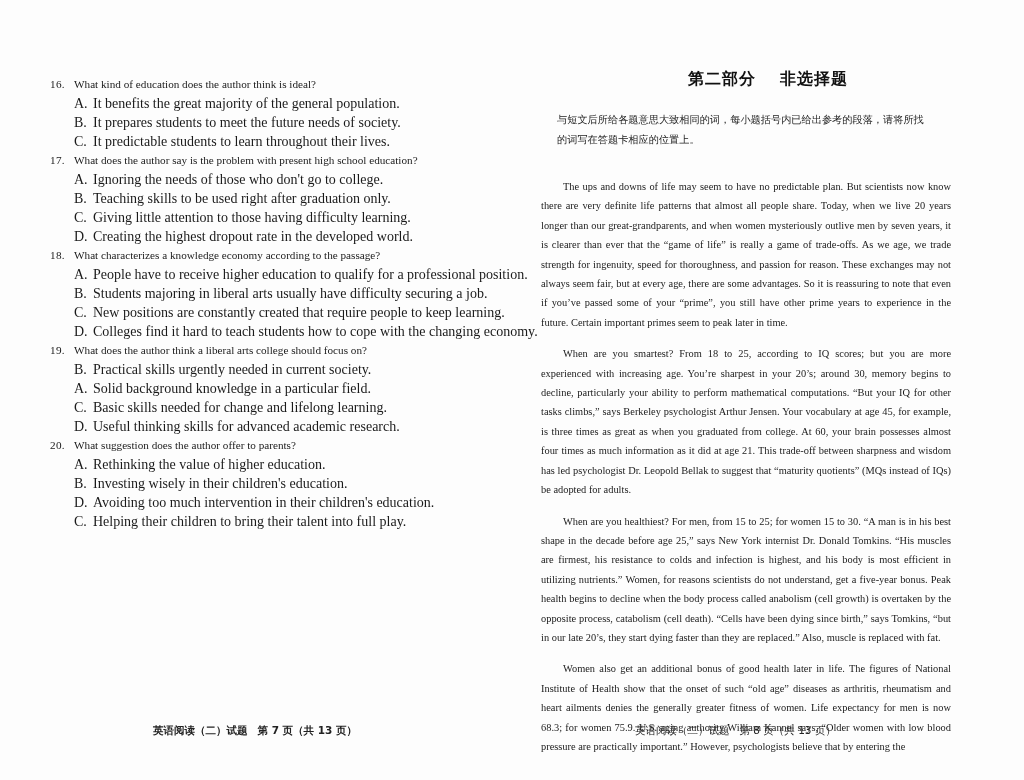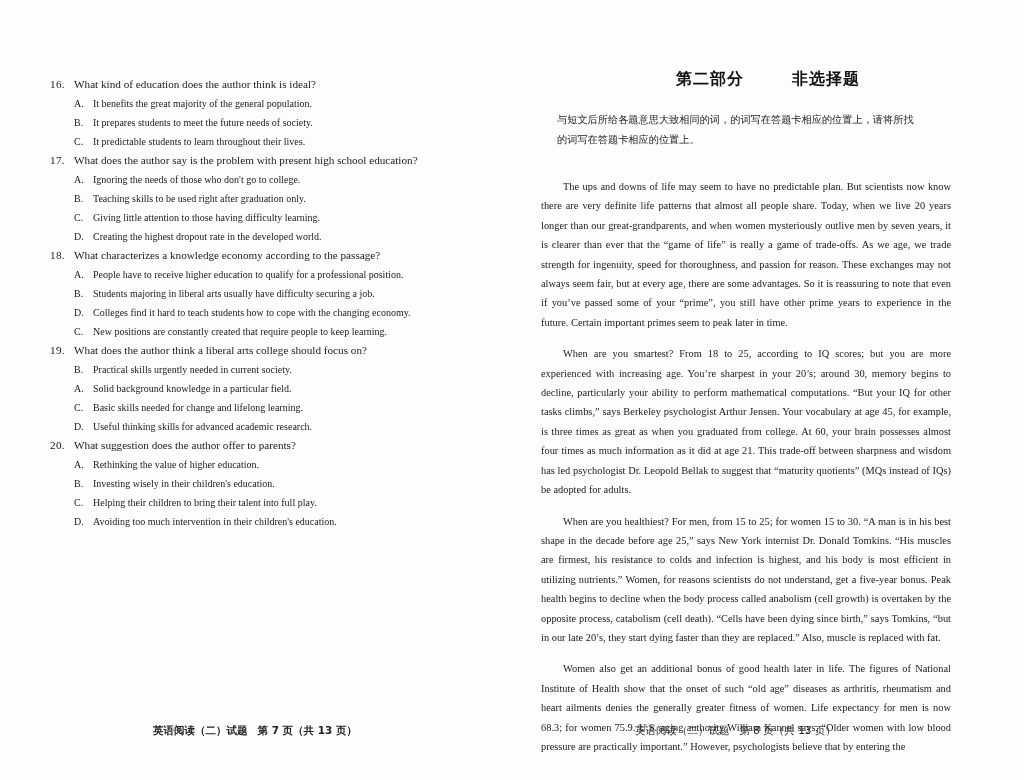--- a/index.html
+++ b/index.html
@@ -11,30 +11,30 @@
     position: relative;
   }
   .page { position: absolute; top: 13px; height: 780px; }
   .page-left { left: 0; width: 500px; }
   .page-right { left: 512px; width: 512px; }
 
   
   .questions { position: absolute; left: 50px; top: 62px; width: 420px; }
   .q-stem { font-size: 11.2px; line-height: 19px; height: 19px; white-space: nowrap; }
   .q-num { display: inline-block; width: 24px; letter-spacing: 0.3px; }
-  .q-opt { font-size: 10px; line-height: 19px; height: 19px; padding-left: 24px; white-space: nowrap; }
+  .q-opt { font-size: 14px; line-height: 19px; height: 19px; padding-left: 24px; white-space: nowrap; }
   .opt-letter { display: inline-block; width: 19px; }
 
   
   .section-title {
     position: absolute; left: 0; width: 512px; top: 56px; text-align: center;
     font-family: "DejaVu Sans", sans-serif; font-weight: bold;
     font-size: 16px; letter-spacing: 1px; color: #111;
   }
-  .section-title span { margin: 0 24px; }
+  .section-title span { margin: 0 12px; }
   .instructions {
     position: absolute; left: 25px; top: 97px; width: 425px;
     font-family: "DejaVu Sans", sans-serif; font-size: 10.2px; line-height: 20px;
     color: #222;
   }
   .instr-body { padding-left: 20px; }
   .passage {
     position: absolute; left: 17px; top: 152px; width: 434px;
     font-size: 10.4px; line-height: 19.4px; text-align: justify;
   }
@@ -66,53 +66,53 @@
       <div class="q-opt"><span class="opt-letter">A.</span><span>Ignoring the needs of those who don't go to college.</span></div>
       <div class="q-opt"><span class="opt-letter">B.</span><span>Teaching skills to be used right after graduation only.</span></div>
       <div class="q-opt"><span class="opt-letter">C.</span><span>Giving little attention to those having difficulty learning.</span></div>
       <div class="q-opt"><span class="opt-letter">D.</span><span>Creating the highest dropout rate in the developed world.</span></div>
     </div>
 
     <div>
       <div class="q-stem"><span class="q-num">18.</span><span>What characterizes a knowledge economy according to the passage?</span></div>
       <div class="q-opt"><span class="opt-letter">A.</span><span>People have to receive higher education to qualify for a professional position.</span></div>
       <div class="q-opt"><span class="opt-letter">B.</span><span>Students majoring in liberal arts usually have difficulty securing a job.</span></div>
+      <div class="q-opt"><span class="opt-letter">C.</span><span>New positions are constantly created that require people to keep learning.</span></div>
       <div class="q-opt"><span class="opt-letter">D.</span><span>Colleges find it hard to teach students how to cope with the changing economy.</span></div>
-      <div class="q-opt"><span class="opt-letter">C.</span><span>New positions are constantly created that require people to keep learning.</span></div>
     </div>
 
     <div>
       <div class="q-stem"><span class="q-num">19.</span><span>What does the author think a liberal arts college should focus on?</span></div>
       <div class="q-opt"><span class="opt-letter">B.</span><span>Practical skills urgently needed in current society.</span></div>
       <div class="q-opt"><span class="opt-letter">A.</span><span>Solid background knowledge in a particular field.</span></div>
       <div class="q-opt"><span class="opt-letter">C.</span><span>Basic skills needed for change and lifelong learning.</span></div>
       <div class="q-opt"><span class="opt-letter">D.</span><span>Useful thinking skills for advanced academic research.</span></div>
     </div>
 
     <div>
       <div class="q-stem"><span class="q-num">20.</span><span>What suggestion does the author offer to parents?</span></div>
       <div class="q-opt"><span class="opt-letter">A.</span><span>Rethinking the value of higher education.</span></div>
       <div class="q-opt"><span class="opt-letter">B.</span><span>Investing wisely in their children's education.</span></div>
+      <div class="q-opt"><span class="opt-letter">D.</span><span>Avoiding too much intervention in their children's education.</span></div>
       <div class="q-opt"><span class="opt-letter">C.</span><span>Helping their children to bring their talent into full play.</span></div>
-      <div class="q-opt"><span class="opt-letter">D.</span><span>Avoiding too much intervention in their children's education.</span></div>
     </div>
   </div>
 
   <div class="footer footer-left">
     <span>英语阅读（二）试题</span><span class="gap"></span><span>第 7 页（共 13 页）</span>
   </div>
 </div>
 
 <div class="page page-right">
   <div class="section-title">
     <span>第二部分</span><span>非选择题</span>
   </div>
 
   <div class="instructions">
-    <div class="instr-body">与短文后所给各题意思大致相同的词，的词写在答题卡相应的位置上，请将所找</div>
+    <div class="instr-body">与短文后所给各题意思大致相同的词，每小题括号内已给出参考的段落，请将所找</div>
     <div class="instr-body">的词写在答题卡相应的位置上。</div>
   </div>
 
   <div class="passage">
     <p>The ups and downs of life may seem to have no predictable plan. But scientists now know there are very definite life patterns that almost all people share. Today, when we live 20 years longer than our great-grandparents, and when women mysteriously outlive men by seven years, it is clearer than ever that the “game of life” is really a game of trade-offs. As we age, we trade strength for ingenuity, speed for thoroughness, and passion for reason. These exchanges may not always seem fair, but at every age, there are some advantages. So it is reassuring to note that even if you’ve passed some of your “prime”, you still have other prime years to experience in the future. Certain important primes seem to peak later in time.</p>
     <p>When are you smartest? From 18 to 25, according to IQ scores; but you are more experienced with increasing age. You’re sharpest in your 20’s; around 30, memory begins to decline, particularly your ability to perform mathematical computations. “But your IQ for other tasks climbs,” says Berkeley psychologist Arthur Jensen. Your vocabulary at age 45, for example, is three times as great as when you graduated from college. At 60, your brain possesses almost four times as much information as it did at age 21. This trade-off between sharpness and wisdom has led psychologist Dr. Leopold Bellak to suggest that “maturity quotients” (MQs instead of IQs) be adopted for adults.</p>
     <p>When are you healthiest? For men, from 15 to 25; for women 15 to 30. “A man is in his best shape in the decade before age 25,” says New York internist Dr. Donald Tomkins. “His muscles are firmest, his resistance to colds and infection is highest, and his body is most efficient in utilizing nutrients.” Women, for reasons scientists do not understand, get a five-year bonus. Peak health begins to decline when the body process called anabolism (cell growth) is overtaken by the opposite process, catabolism (cell death). “Cells have been dying since birth,” says Tomkins, “but in our late 20’s, they start dying faster than they are replaced.” Also, muscle is replaced with fat.</p>
     <p>Women also get an additional bonus of good health later in life. The figures of National Institute of Health show that the onset of such “old age” diseases as arthritis, rheumatism and heart ailments denies the generally greater fitness of women. Life expectancy for men is now 68.3; for women 75.9. U.S. aging authority William Kannel says, “Older women with low blood pressure are practically important.” However, psychologists believe that by entering the</p>
   </div>
 

